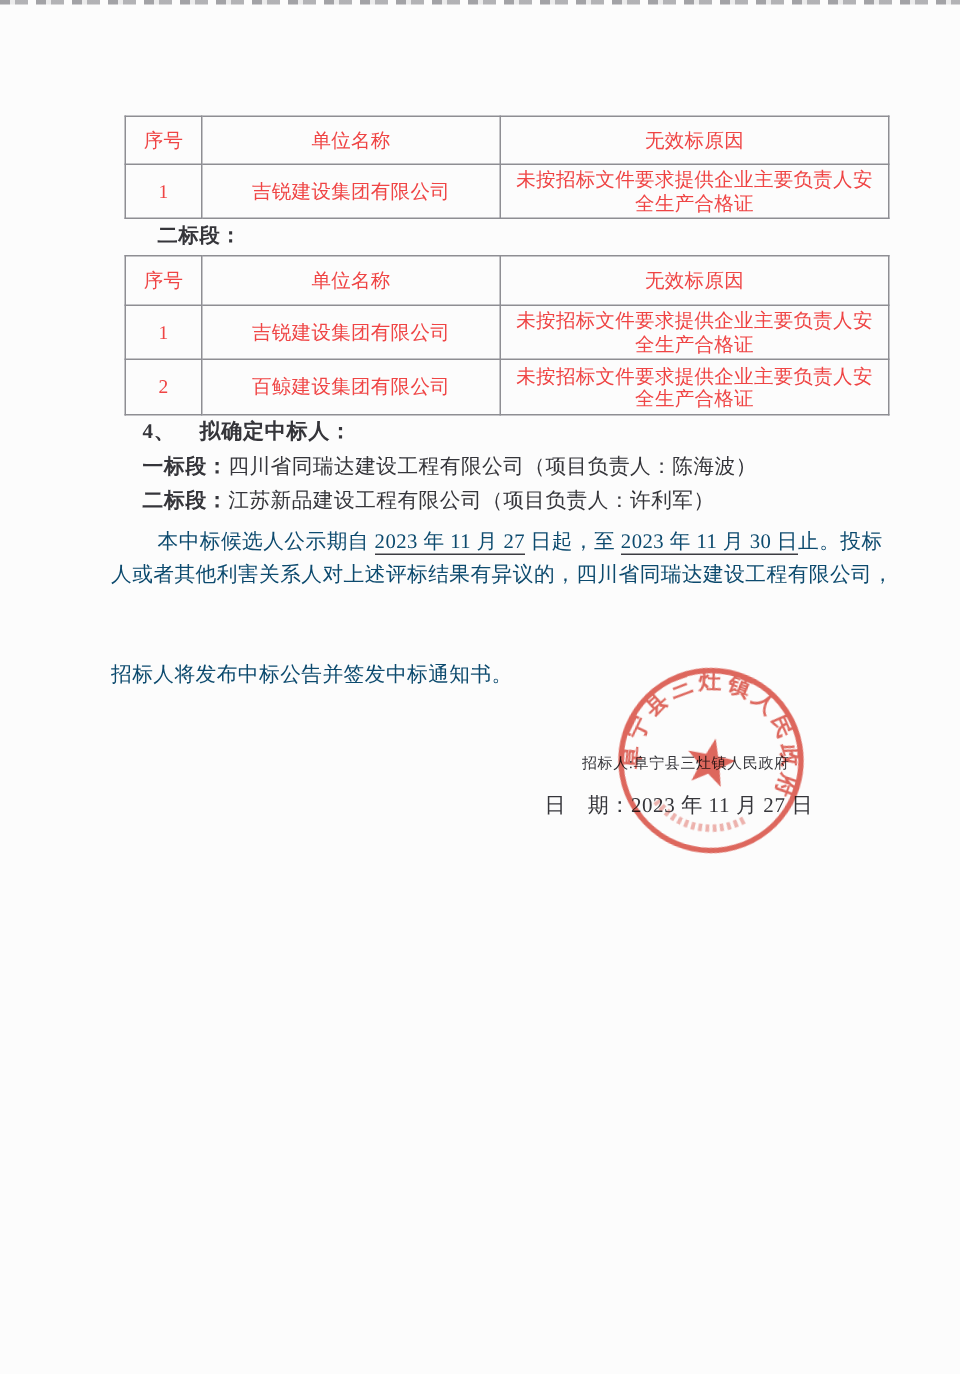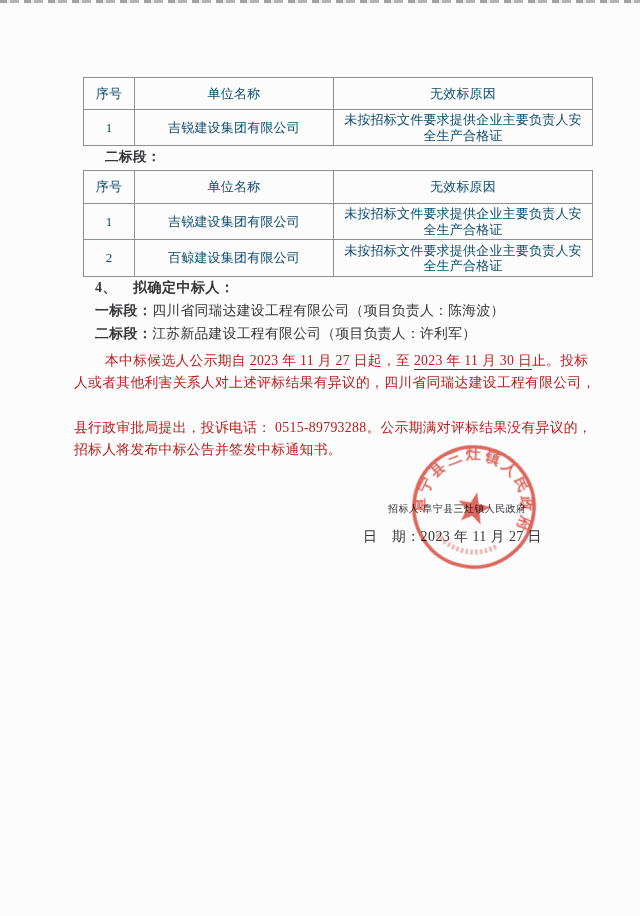--- a/index.html
+++ b/index.html
@@ -12,21 +12,21 @@
   .scan-edge{
     position:absolute; left:0; top:0; width:640px; height:3px;
     background:repeating-linear-gradient(90deg,
       rgba(48,48,56,.55) 0 7px, rgba(48,48,56,.10) 7px 10px,
       rgba(48,48,56,.45) 10px 19px, rgba(48,48,56,0) 19px 24px);
     opacity:.8;
   }
   table.bidtable{
     position:absolute; left:83px; width:482px;
     border-collapse:collapse; table-layout:fixed;
-    font-size:13px; color:#0c4a6e; letter-spacing:.2px;
+    font-size:13px; color:#ef4444; letter-spacing:.2px;
   }
   table.bidtable td{
     border:1px solid #8e8e93; text-align:center; vertical-align:middle;
     padding:1px 4px; line-height:15.5px;
   }
   .t1{top:77px;} .t2{top:170px;}
   .col-no{width:42px;} .col-name{width:190px;} .col-reason{width:250px;}
   .hrow1 td{height:29px;} .drow1 td{height:33px;}
   .hrow2 td{height:30px;} .drow2 td{height:33px;} .drow3 td{height:34px;}
   .label-lot2{
@@ -38,21 +38,21 @@
     font-weight:bold; font-size:14px; letter-spacing:.5px;
   }
   .sec4 .num{margin-right:16px;}
   .lotline{
     position:absolute; left:95px; font-size:13.8px; white-space:nowrap; letter-spacing:.3px;
   }
   .lotline b{letter-spacing:.5px;}
   .lot1{top:302px;} .lot2{top:325px;}
   .paraline{
     position:absolute; left:74px; width:500px; font-size:13.8px;
-    white-space:nowrap; letter-spacing:.3px; color:#b91c1c;
+    white-space:nowrap; letter-spacing:.3px; color:#0c4a6e;
   }
   .pl1{top:352px; padding-left:31px;}
   .pl2{top:374px;} .pl3{top:396px;} .pl4{top:419px;} .pl5{top:441px;}
   .u{border-bottom:1px solid #3c3c42; padding-bottom:1px;}
   .sig-party{position:absolute; left:348px; top:502px; font-size:10px; letter-spacing:.4px; white-space:pre;margin-left:40px;}
   .sig-date{position:absolute; left:363px; top:528px; font-size:14px; letter-spacing:.4px; white-space:pre;}
   .seal{
     position:absolute; left:404px; top:437px; width:140px; height:140px;
     transform:rotate(12deg);
     mix-blend-mode:multiply; opacity:.88; filter:blur(.3px);
@@ -108,21 +108,20 @@
 
   <div class="lotline lot1">
     <b>一标段：</b><span>四川省同瑞达建设工程有限公司（项目负责人：陈海波）</span>
   </div>
   <div class="lotline lot2">
     <b>二标段：</b><span>江苏新品建设工程有限公司（项目负责人：许利军）</span>
   </div>
 
   <div class="paraline pl1"><span>本中标候选人公示期自 </span><span class="u">2023 年 11 月 27</span><span> 日起，至 </span><span class="u">2023 年 11 月 30 日</span><span>止。投标</span></div>
   <div class="paraline pl2">人或者其他利害关系人对上述评标结果有异议的，四川省同瑞达建设工程有限公司，</div>
-  <div class="paraline pl4">县行政审批局提出，投诉电话： 0515-89793288。公示期满对评标结果没有异议的，</div>
   <div class="paraline pl5">招标人将发布中标公告并签发中标通知书。</div>
 
   <div class="sig-party"><span>招标人:</span><span>阜宁县三灶镇人民政府</span></div>
   <div class="sig-date"><span>日　期：</span><span>2023 年 11 月 27 日</span></div>
 
   <svg class="seal" viewBox="0 0 140 140">
     <defs>
       <path id="sealarc" d="M 31,98 A 48,48 0 1 1 109,98" fill="none"></path>
     </defs>
     <circle cx="70" cy="70" r="60" fill="none" stroke="#dc5348" stroke-width="3.6"></circle>

